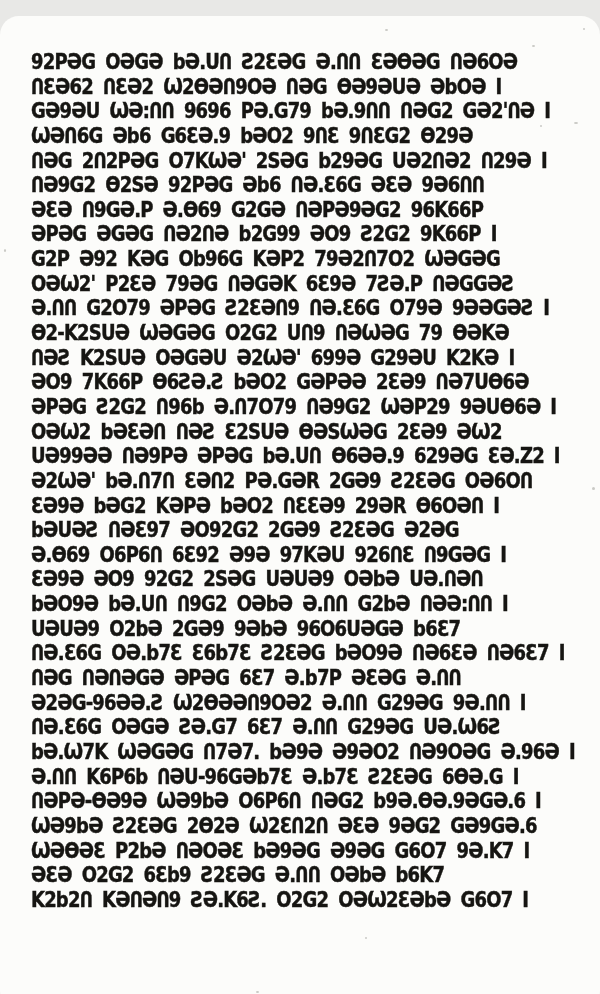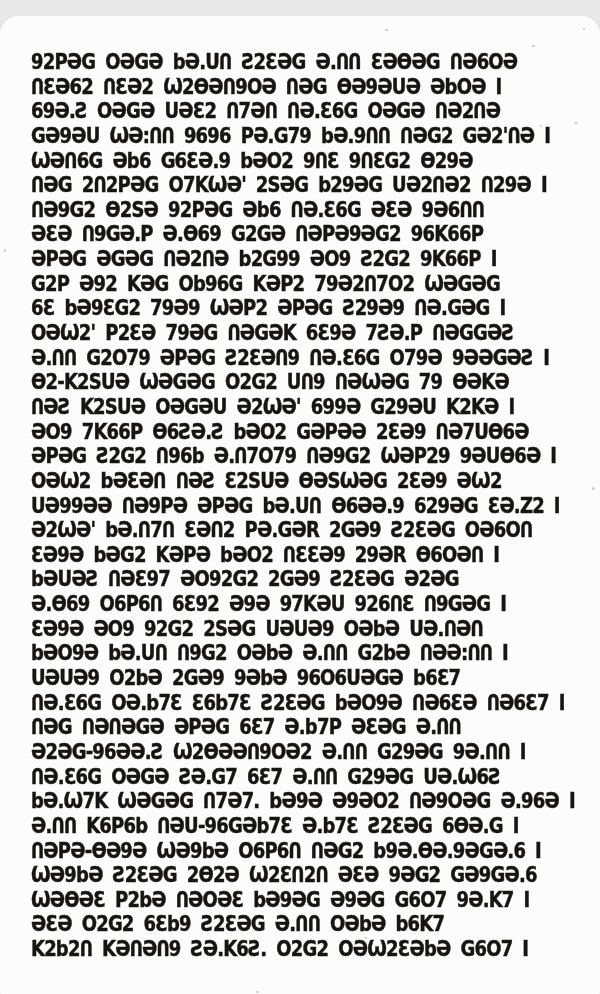--- a/index.html
+++ b/index.html
@@ -47,29 +47,27 @@
     opacity: 0.45;
   }
 </style>
 </head>
 <body>
 
 <div class="page" style="background: rgb(252, 252, 250);">
   <div class="text-block">
       <div class="text-line"><span>92PƏG OƏGƏ bƏ.UՈ Ƨ2ƐƏG Ə.ՈՈ ƐƏӨƏG ՈƏ6OƏ</span></div>
       <div class="text-line"><span>ՈƐƏ62 ՈƐƏ2 Ѡ2ӨƏՈ9OƏ ՈƏG ӨƏ9ƏUƏ ƏbOƏ I</span></div>
-      <div class="text-line"><span>69Ə.Ƨ OƏGƏ UƏƐ2 Ո7ƏՈ ՈƏ.Ɛ6G OƏGƏ ՈƏ2ՈƏ</span></div>
       <div class="text-line"><span>GƏ9ƏU ѠƏ:ՈՈ 9696 PƏ.G79 bƏ.9ՈՈ ՈƏG2 GƏ2'ՈƏ I</span></div>
       <div class="text-line"><span>ѠƏՈ6G Əb6 G6ƐƏ.9 bƏO2 9ՈƐ 9ՈƐG2 Ө29Ə</span></div>
       <div class="text-line"><span>ՈƏG 2Ո2PƏG O7KѠƏ' 2SƏG b29ƏG UƏ2ՈƏ2 Ո29Ə I</span></div>
       <div class="text-line"><span>ՈƏ9G2 Ө2SƏ 92PƏG Əb6 ՈƏ.Ɛ6G ƏƐƏ 9Ə6ՈՈ</span></div>
       <div class="text-line"><span>ƏƐƏ Ո9GƏ.P Ə.Ө69 G2GƏ ՈƏPƏ9ƏG2 96K66P</span></div>
       <div class="text-line"><span>ƏPƏG ƏGƏG ՈƏ2ՈƏ b2G99 ƏO9 Ƨ2G2 9K66P I</span></div>
       <div class="text-line"><span>G2P Ə92 KƏG Ob96G KƏP2 79Ə2Ո7O2 ѠƏGƏG</span></div>
-      <div class="text-line"><span>6Ɛ bƏ9ƐG2 79Ə9 ѠƏP2 ƏPƏG Ƨ29Ə9 ՈƏ.GƏG I</span></div>
       <div class="text-line"><span>OƏѠ2' P2ƐƏ 79ƏG ՈƏGƏK 6Ɛ9Ə 7ƧƏ.P ՈƏGGƏƧ</span></div>
       <div class="text-line"><span>Ə.ՈՈ G2O79 ƏPƏG Ƨ2ƐƏՈ9 ՈƏ.Ɛ6G O79Ə 9ƏƏGƏƧ I</span></div>
       <div class="text-line"><span>Ө2-K2SUƏ ѠƏGƏG O2G2 UՈ9 ՈƏѠƏG 79 ӨƏKƏ</span></div>
       <div class="text-line"><span>ՈƏƧ K2SUƏ OƏGƏU Ə2ѠƏ' 699Ə G29ƏU K2KƏ I</span></div>
       <div class="text-line"><span>ƏO9 7K66P Ө6ƧƏ.Ƨ bƏO2 GƏPƏƏ 2ƐƏ9 ՈƏ7UӨ6Ə</span></div>
       <div class="text-line"><span>ƏPƏG Ƨ2G2 Ո96b Ə.Ո7O79 ՈƏ9G2 ѠƏP29 9ƏUӨ6Ə I</span></div>
       <div class="text-line"><span>OƏѠ2 bƏƐƏՈ ՈƏƧ Ɛ2SUƏ ӨƏSѠƏG 2ƐƏ9 ƏѠ2</span></div>
       <div class="text-line"><span>UƏ99ƏƏ ՈƏ9PƏ ƏPƏG bƏ.UՈ Ө6ƏƏ.9 629ƏG ƐƏ.Z2 I</span></div>
       <div class="text-line"><span>Ə2ѠƏ' bƏ.Ո7Ո ƐƏՈ2 PƏ.GƏR 2GƏ9 Ƨ2ƐƏG OƏ6OՈ</span></div>
       <div class="text-line"><span>ƐƏ9Ə bƏG2 KƏPƏ bƏO2 ՈƐƐƏ9 29ƏR Ө6OƏՈ I</span></div>

